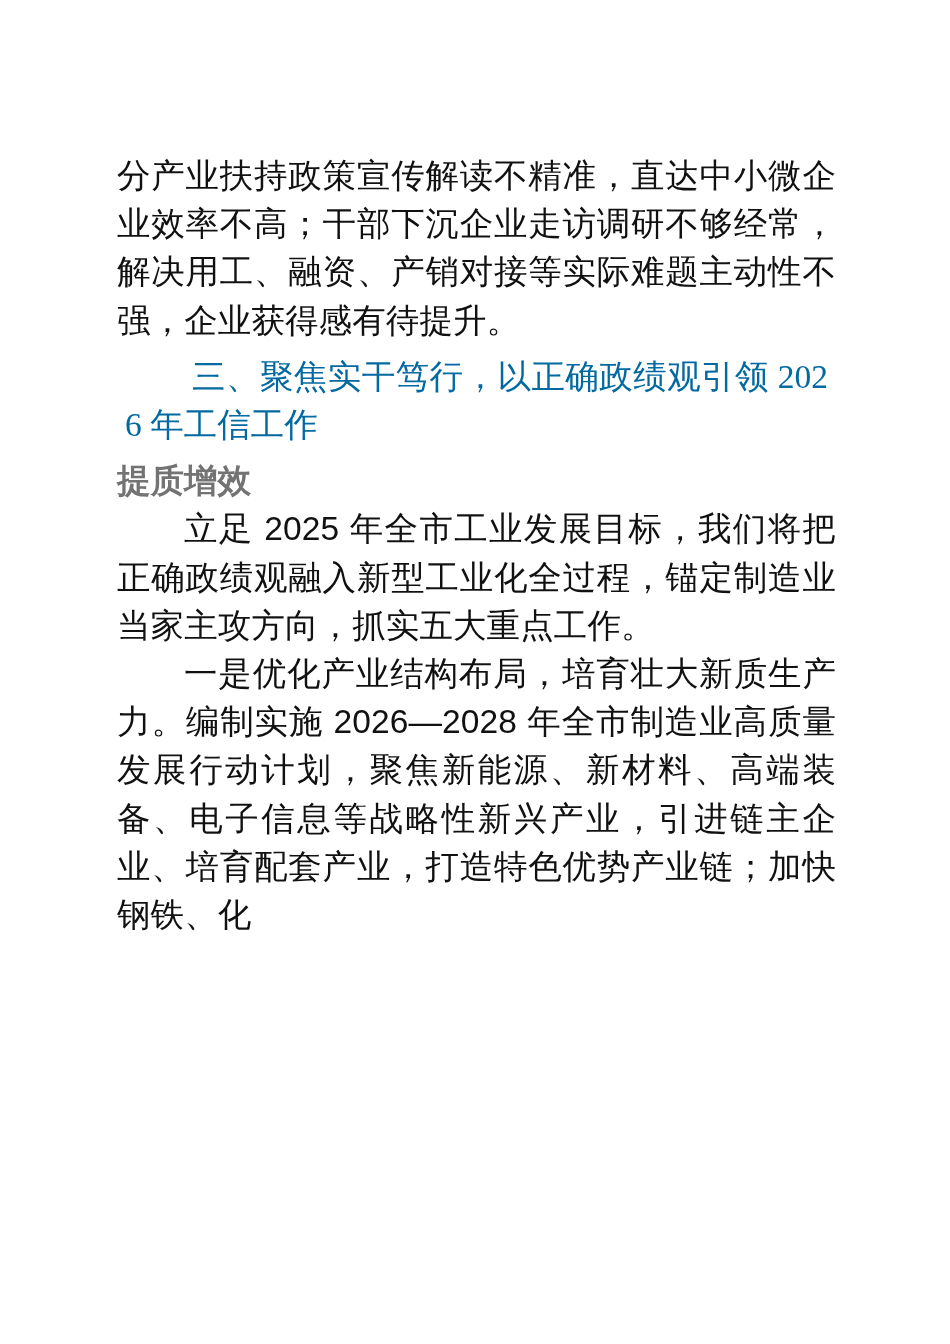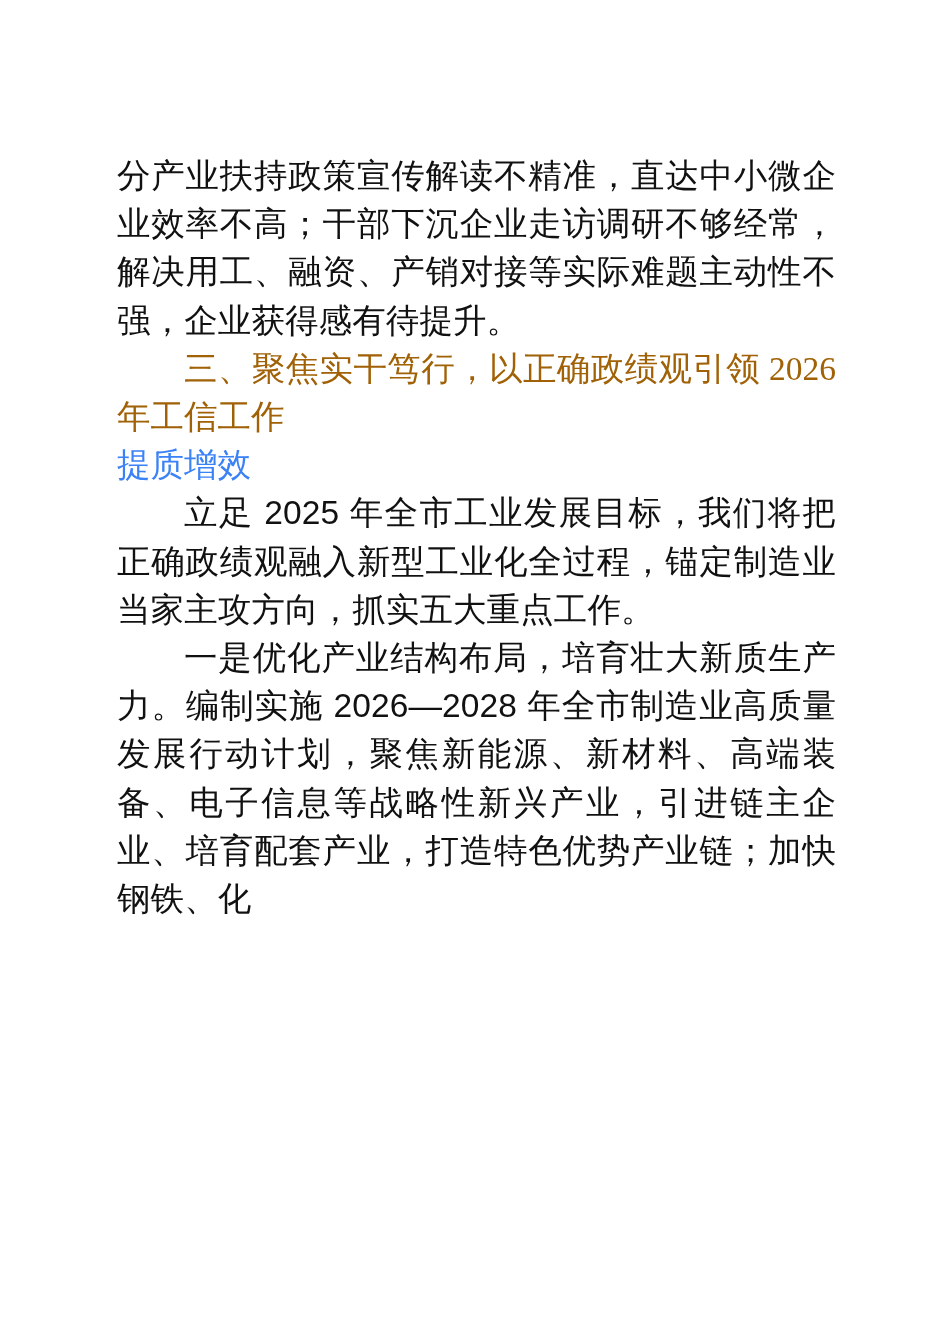--- a/index.html
+++ b/index.html
@@ -44,42 +44,42 @@
     font-weight: 400;
     color: #111111;
   }
 
   p.indent {
     text-indent: 67px;
   }
 
   
   p.heading {
-    margin: 0;
+    margin: 8px;
     padding: 0;
     font-family: "Liberation Serif", "DejaVu Serif", serif;
     font-size: 33.5px;
     line-height: 48.2px;
     text-indent: 67px;
     text-align: justify;
     text-justify: inter-ideograph;
     word-break: break-all;
     font-weight: 400;
-    color: #a16207;
+    color: #0369a1;
   }
 
   
   p.heading-cont {
     margin: 0;
     padding: 0;
     font-size: 33.5px;
     line-height: 48.2px;
     text-indent: 0;
-    font-weight: 400;
-    color: #3b82f6;
+    font-weight: 700;
+    color: #737373;
   }
 </style>
 </head>
 <body>
 
 <div id="page">
   <div id="content">
 
     <p class="para">分产业扶持政策宣传解读不精准，直达中小微企业效率不高；干部下沉企业走访调研不够经常，解决用工、融资、产销对接等实际难题主动性不强，企业获得感有待提升。</p>
 

